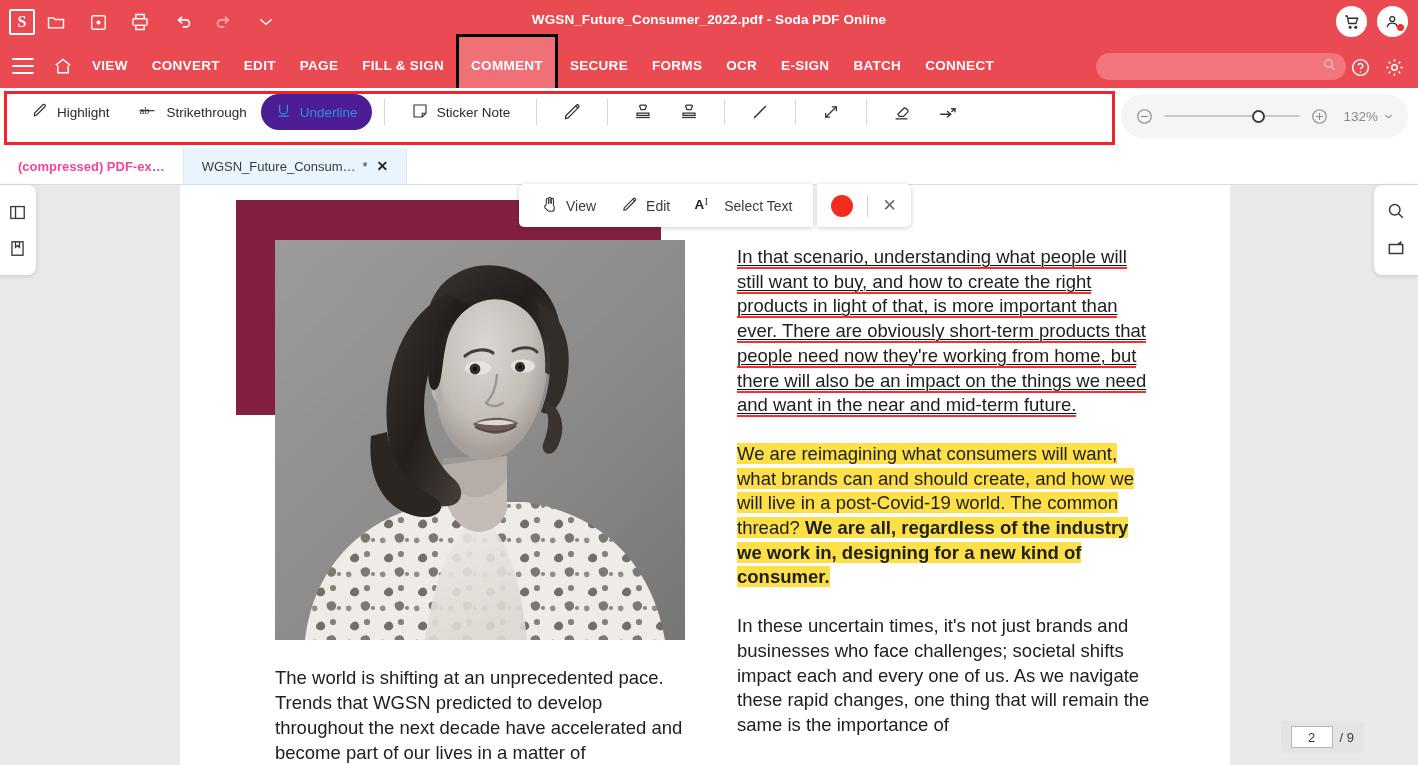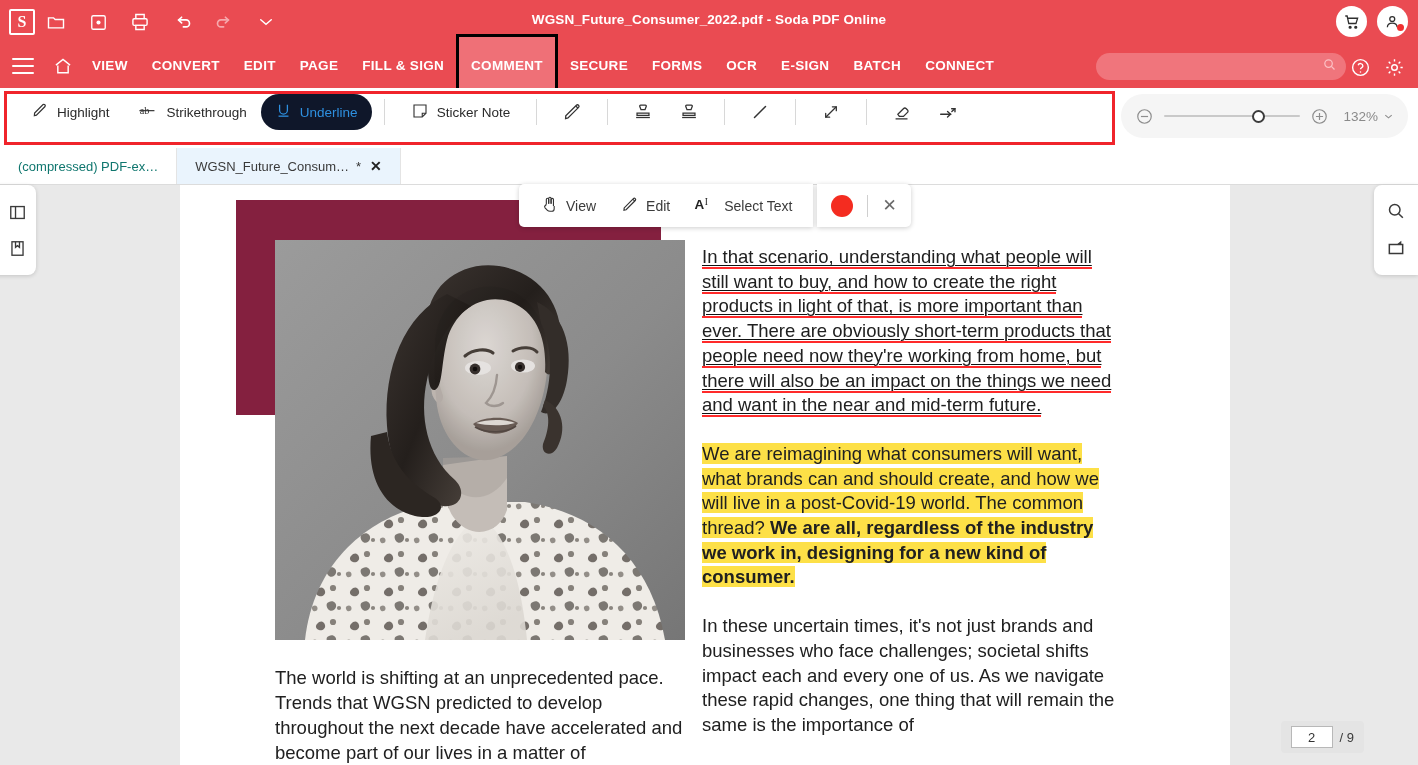--- a/index.html
+++ b/index.html
@@ -102,21 +102,21 @@
   }
   .tb-tools {
     position: absolute; left: 0; top: 0; height: 48px; width: 100%;
     display: flex; align-items: center; padding-left: 16px;
   }
   .tb-btn {
     display: flex; align-items: center; gap: 8px;
     padding: 7px 14px; border-radius: 18px;
     font-size: 13.5px; color: #2a2a2a; white-space: nowrap;
   }
-  .tb-btn.active { background: #0f172a; color: #2e90e0; }
+  .tb-btn.active { background: #4c1d95; color: #2e90e0; }
   .tb-btn .lbl { line-height: 15px; }
   .tb-sep { width: 1px; height: 26px; background: #d8d8d8; margin: 0 12px; }
   .tb-icon-btn {
     width: 46px; height: 40px; display: flex; align-items: center; justify-content: center;
   }
 
   
   .zoom-ctl {
     position: absolute; right: 10px; top: 6px;
     height: 44px; display: flex; align-items: center;
@@ -139,21 +139,21 @@
   .tabbar {
     position: absolute; top: 148px; left: 0; width: 1418px; height: 37px;
     background: #ffffff; border-bottom: 1px solid #dcdcdc;
     display: flex; align-items: stretch;
   }
   .tab {
     display: flex; align-items: center; gap: 7px;
     padding: 0 18px; font-size: 13px; color: #3a3a3a; white-space: nowrap;
     border-right: 1px solid #e4e4e4;
   }
-  .tab.inactive { color: #0f766e; }
+  .tab.inactive { color: #ec4899; font-weight: bold; }
   .tab.active { background: #eaf4fd; }
   .tab .star { color: #333; font-size: 13px; }
   .tab .x { font-size: 14px; font-weight: bold; color: #222; margin-left: 2px; }
 
   
   .workspace {
     position: absolute; top: 185px; left: 0; width: 1418px; height: 580px;
     background: #e9e9e9;
   }
   .left-rail {
@@ -185,21 +185,21 @@
     position: absolute; left: 95px; top: 55px; width: 410px; height: 400px;
     overflow: hidden; background: #8e8e8e;
   }
   .photo svg { display: block; }
 
   .col-left {
     position: absolute; left: 95px; top: 480px; width: 420px;
     font-size: 18.5px; line-height: 25px; color: #202020;
   }
   .col-right {
-    position: absolute; left: 522px; top: 60px; width: 420px;
+    position: absolute; left: 557px; top: 60px; width: 420px;
     font-size: 18.5px; line-height: 24.7px; color: #202020;
   }
   .p-underlined span {
     border-bottom: 2px solid #ff2a2a;
     text-decoration: underline;
     text-decoration-color: #111;
     text-decoration-thickness: 1px;
     text-underline-offset: 2px;
     box-decoration-break: clone;
     -webkit-box-decoration-break: clone;

